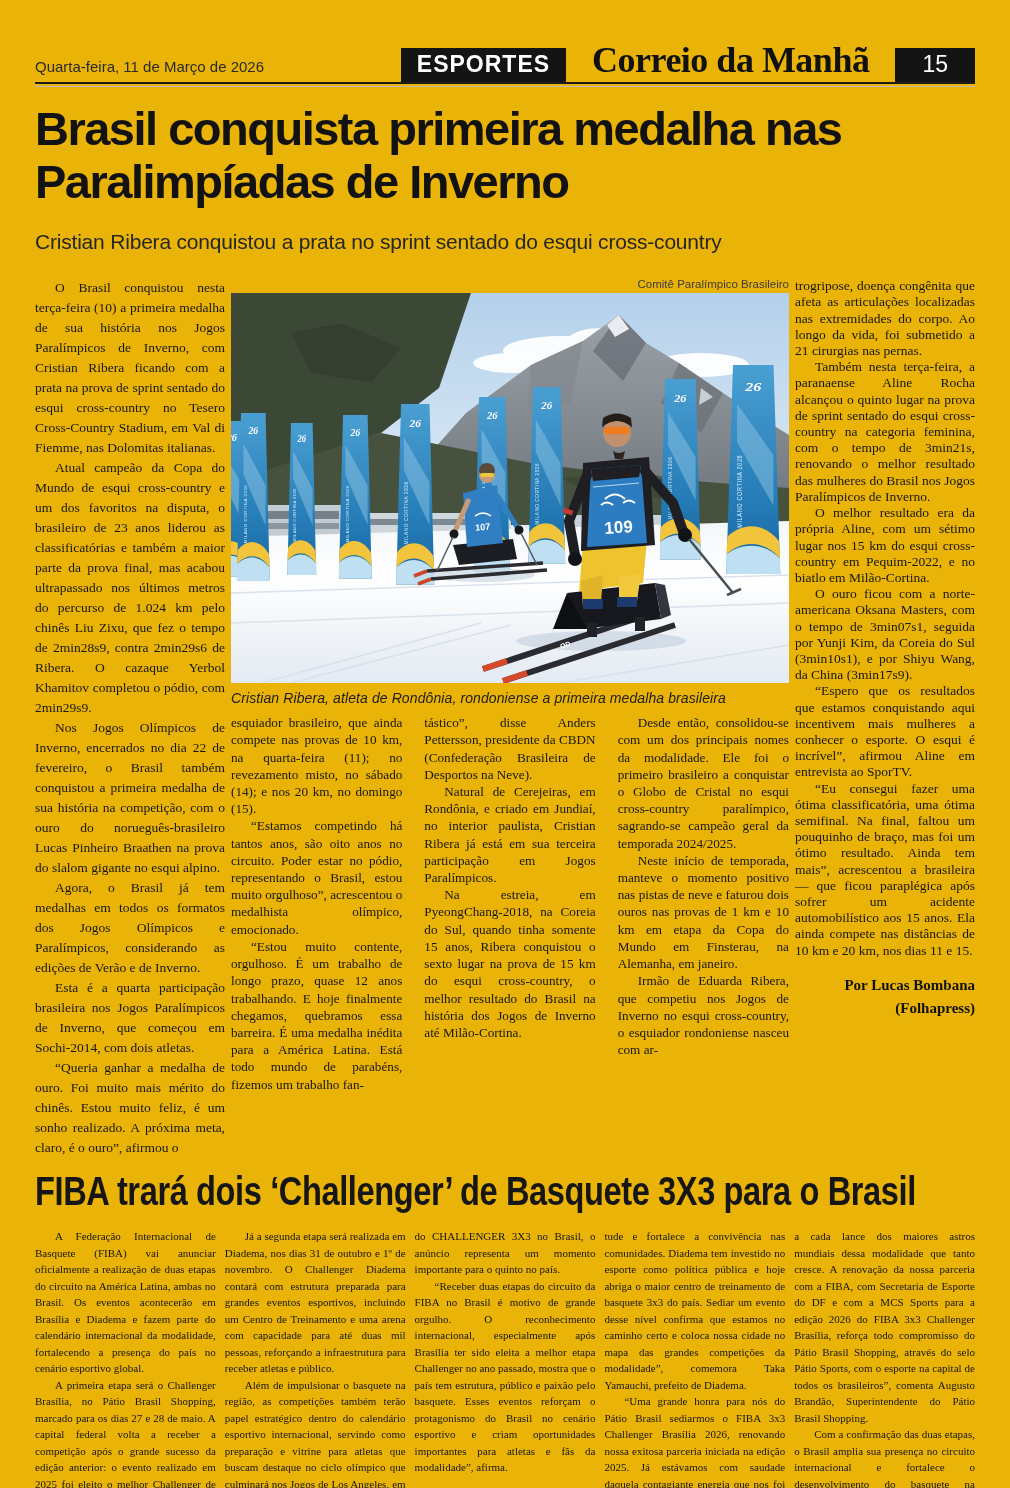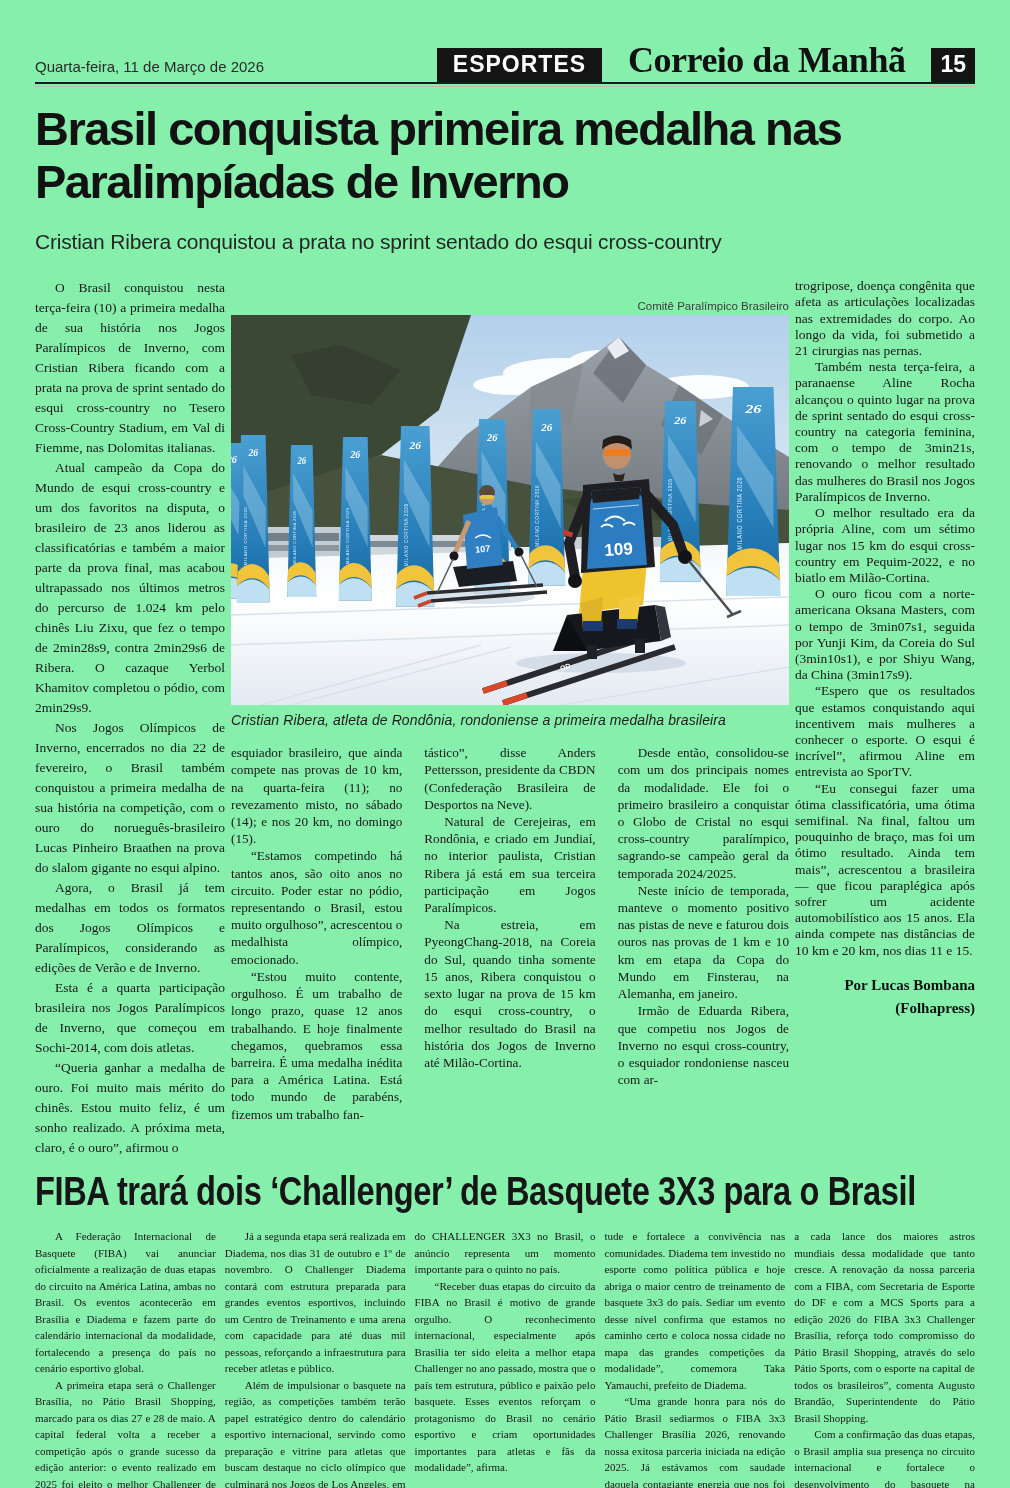--- a/index.html
+++ b/index.html
@@ -1,49 +1,49 @@
 <!DOCTYPE html>
 <html lang="pt-BR"><head>
 <meta charset="utf-8">
 <style>
   html,body{margin:0;padding:0;background:#ffffff;}
-  .page{width:1010px;height:1488px;background:#86efac;overflow:hidden;position:relative;
+  .page{width:1010px;height:1488px;background:#eab308;overflow:hidden;position:relative;
         font-family:"Liberation Sans",sans-serif;color:#1a1a1a;}
   .inner{padding:0 35px;}
 
   
   .hdr{display:flex;justify-content:space-between;align-items:flex-end;padding-top:42px;}
   .hdr-date{font-size:15px;color:#2a2a2a;padding-bottom:7px;}
   .hdr-right{display:flex;align-items:flex-end;gap:26px;}
   .sec-box{background:#141414;color:#fff;font-weight:bold;font-size:23px;letter-spacing:1px;
            padding:5px 16px 6px;line-height:1;}
   .masthead{font-family:"Liberation Serif",serif;font-weight:bold;font-size:36px;line-height:1;
             padding-bottom:4px;letter-spacing:-0.5px;color:#111;}
-  .page-box{background:#141414;color:#fff;font-weight:bold;font-size:23px;padding:5px 9px 6px;line-height:1;}
+  .page-box{background:#141414;color:#fff;font-weight:normal;font-size:23px;padding:5px 27px 6px;line-height:1;}
   .hdr-rule{height:2px;background:#1b1b1b;}
   .hdr-rule2{height:1px;background:#b9b9b9;margin-top:2px;}
 
   
   .h1{font-size:47px;font-weight:bold;line-height:1.12;letter-spacing:-1.5px;color:#121212;
       margin:16px 0 16px;}
   .subhead{font-size:21px;color:#262626;margin:22px 0 0;letter-spacing:-0.2px;}
 
   .grid1{display:grid;grid-template-columns:190px 558px 180px;column-gap:6px;margin-top:24px;}
 
   .serif p.para{font-family:"Liberation Serif",serif;font-size:13.5px;text-align:justify;
         text-indent:20px;margin:0;color:#171717;hyphens:auto;}
   .serif p.para.cont{text-indent:0;}
   .colA p.para{line-height:20px;}
   .colF p.para{line-height:16.2px;}
   .under p.para{line-height:17.2px;font-size:13.2px;}
   .a2col p.para{line-height:16.5px;font-size:11px;}
 
-  .credit{font-size:11.5px;color:#3c3c3c;text-align:right;padding-bottom:3px;margin-top:22px;}
+  .credit{font-size:11.5px;color:#3c3c3c;text-align:right;padding-bottom:3px;}
   .caption{font-size:14px;font-style:italic;color:#1d1d1d;margin-top:7px;letter-spacing:0.1px;}
-  .under-grid{display:grid;grid-template-columns:repeat(3,1fr);column-gap:22px;margin-top:16px;}
+  .under-grid{display:grid;grid-template-columns:repeat(3,1fr);column-gap:22px;margin-top:8px;}
 
   .byline{margin-top:15px;text-align:right;font-family:"Liberation Serif",serif;
           font-weight:bold;font-size:15px;line-height:1.55;color:#111;}
 
   
   .h2wrap{margin-top:10px;height:46px;}
   .h2{font-size:41px;font-weight:bold;letter-spacing:-0.5px;color:#161616;margin:0;
       white-space:nowrap;transform:scaleX(0.795);transform-origin:0 100%;display:inline-block;}
   .grid2{display:grid;grid-template-columns:repeat(5,1fr);column-gap:9px;margin-top:14px;}
 

